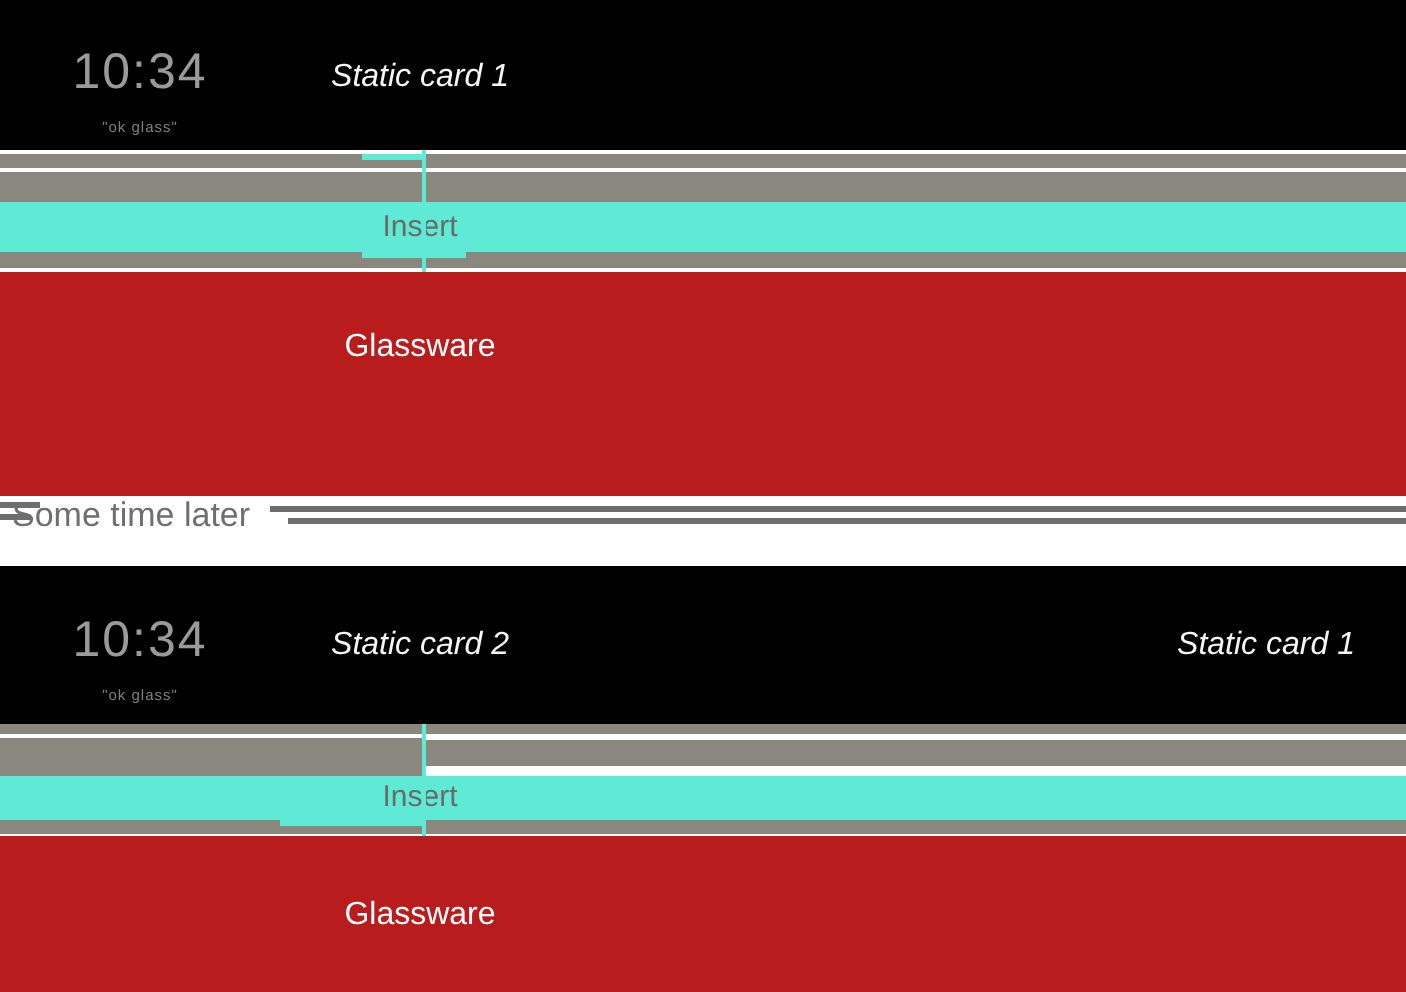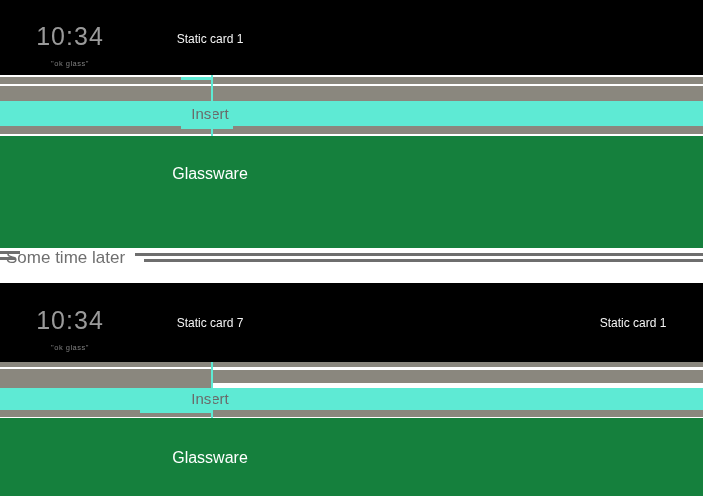--- a/index.html
+++ b/index.html
@@ -3,29 +3,29 @@
 <meta charset="utf-8">
 <style>
   html,body{margin:0;padding:0;background:#fff;}
   .stage{
     position:relative;width:703px;height:496px;background:#ffffff;
     overflow:hidden;font-family:"Liberation Sans",sans-serif;
   }
   .abs{position:absolute;}
   .black{background:#000000;}
   .gray{background:#8a877e;}
-  .blue{background:#15803d;}
+  .blue{background:#b91c1c;}
   .white{background:#5eead4;}
   .center{text-align:center;}
   .time-text{
     color:#9a9a9a;font-size:25px;font-weight:200;line-height:25px;
     letter-spacing:1px;
   }
   .hint-text{color:#7f7f7f;font-size:7.5px;line-height:8px;letter-spacing:0.5px;}
-  .card-label{color:#f5f5f5;font-size:12px;line-height:18px;}
+  .card-label{color:#f5f5f5;font-size:16px;line-height:18px;font-style:italic;}
   .insert-label{color:#6a6a6a;font-size:15px;}
   .glassware-label{color:#ffffff;font-size:16px;line-height:18px;}
   .later-label{color:#6f6f6f;font-size:17px;line-height:21px;}
   .hline{background:#6e6e6e;height:3px;}
 </style>
 </head>
 <body>
 
 <div class="stage">
 
@@ -54,21 +54,21 @@
 
   <div class="abs later-label" style="left:6px;top:247px;width:160px;z-index:1;">Some time later</div>
   <div class="abs hline" style="left:135px;top:253px;width:568px;"></div>
   <div class="abs hline" style="left:144px;top:259px;width:559px;"></div>
   <div class="abs hline" style="left:0;top:251px;width:20px;z-index:2;"></div>
   <div class="abs hline" style="left:0;top:257px;width:15px;z-index:2;"></div>
 
   <div class="abs black" style="left:0;top:283px;width:703px;height:79px;">
     <div class="abs time-text center" style="left:0;top:25px;width:140px;">10:34</div>
     <div class="abs hint-text center" style="left:0;top:61px;width:140px;">"ok glass"</div>
-    <div class="abs card-label center" style="left:140px;top:31px;width:140px;">Static card 7</div>
+    <div class="abs card-label center" style="left:140px;top:31px;width:140px;">Static card 2</div>
     <div class="abs card-label center" style="left:563px;top:31px;width:140px;">Static card 1</div>
   </div>
 
   <div class="abs gray" style="left:0;top:362px;width:703px;height:5px;"></div>
   <div class="abs gray" style="left:0;top:369px;width:212px;height:19px;"></div>
   <div class="abs gray" style="left:212px;top:370px;width:491px;height:13px;"></div>
 
   <div class="abs white" style="left:0;top:388px;width:703px;height:22px;">
     <div class="abs insert-label center" style="left:140px;top:0;width:140px;line-height:22px;">Insert</div>
   </div>

